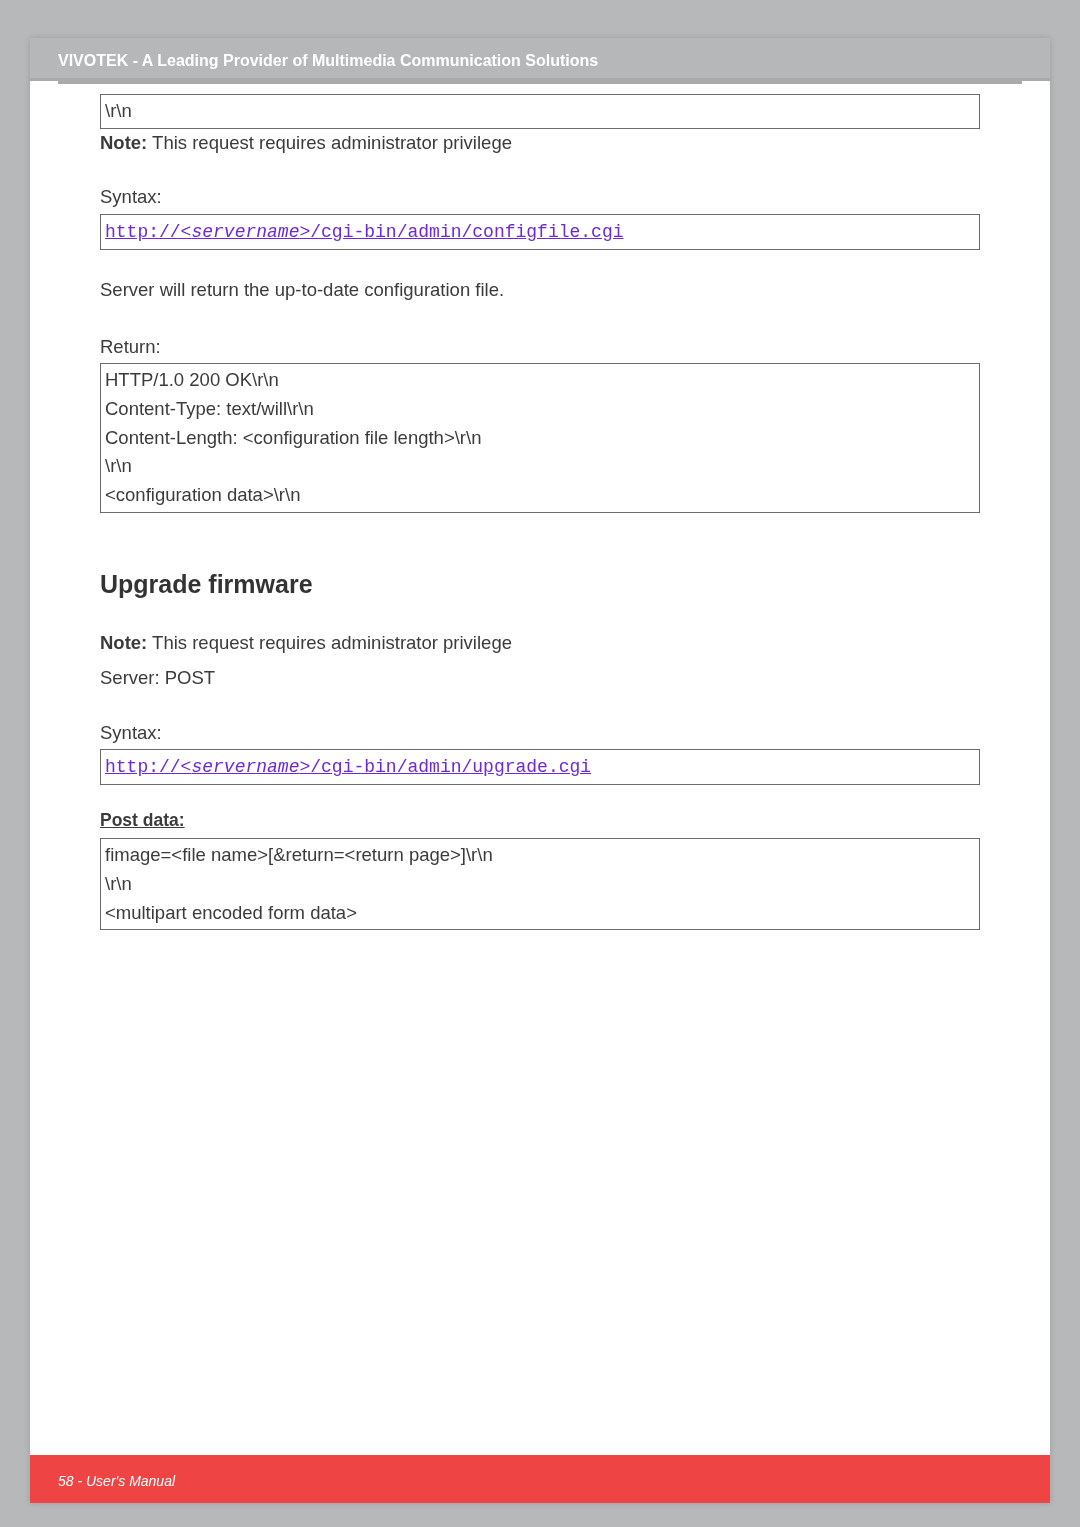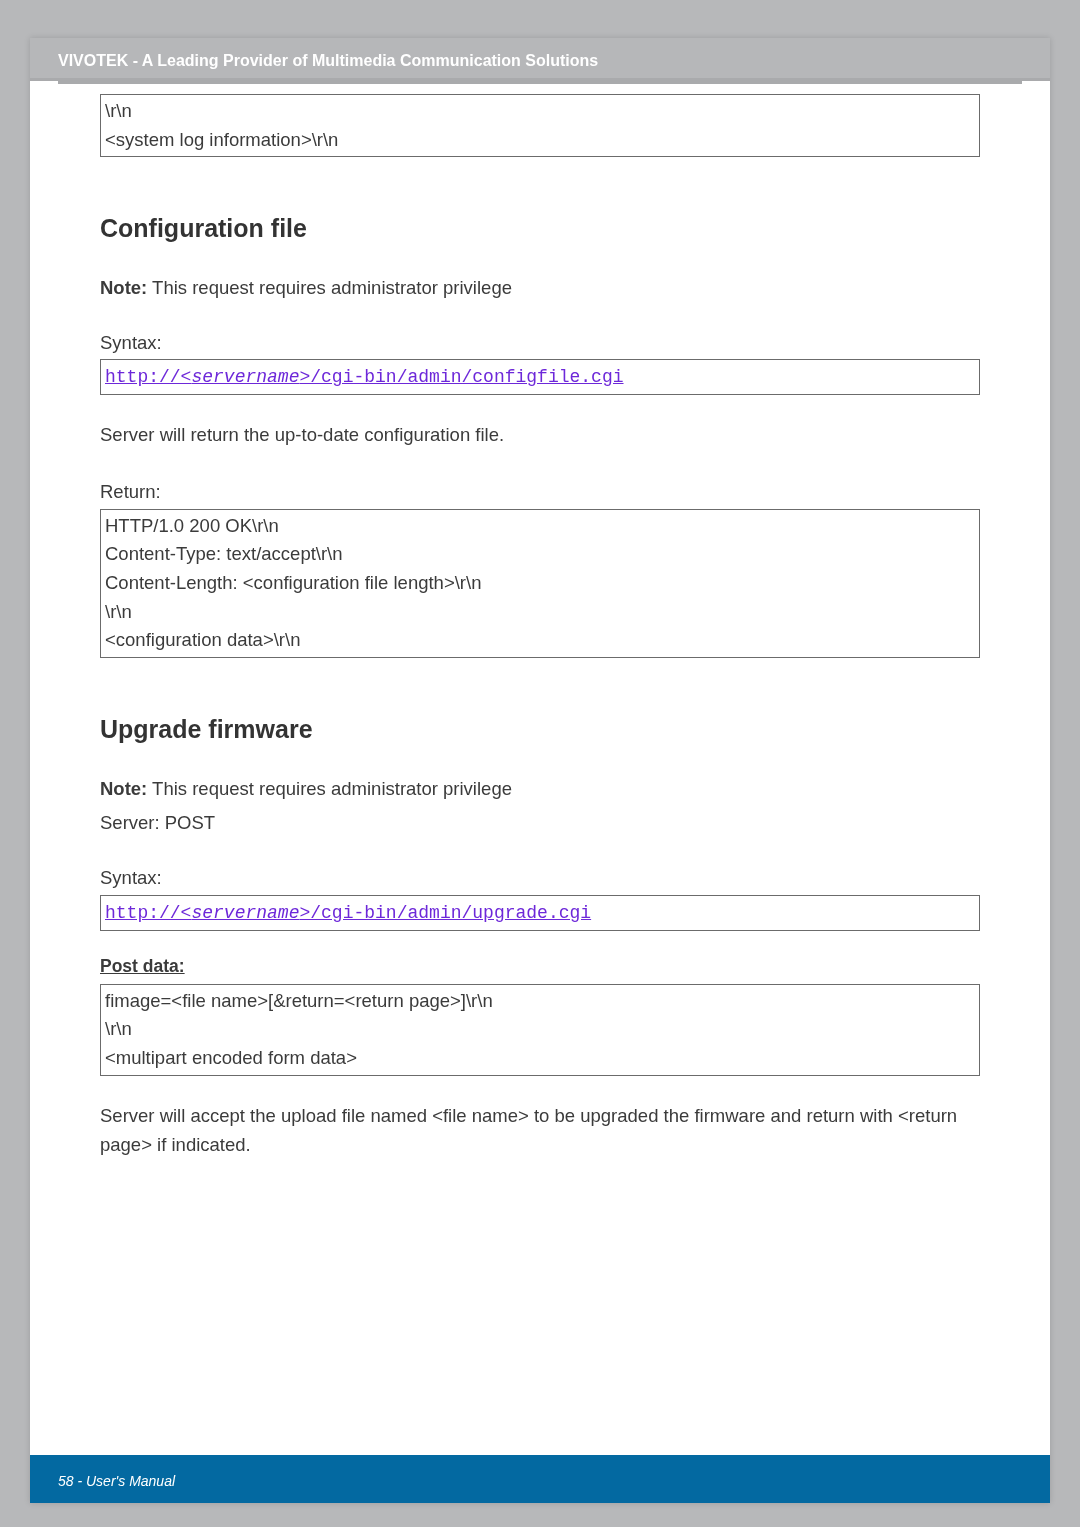--- a/index.html
+++ b/index.html
@@ -47,61 +47,59 @@
   .para { margin-bottom: 6px; }
   .bold { font-weight: bold; }
   .link { color: #6d28d9; text-decoration: underline; font-family: "Courier New", monospace; font-size: 18px; }
   .link .italic { font-style: italic; }
   .syntax { margin-top: 26px; margin-bottom: 2px; }
   .narr { margin-top: 26px; margin-bottom: 28px; }
   .ret  { margin-top: 28px; margin-bottom: 2px; }
   .postdata { font-weight: bold; font-family: Arial, sans-serif; font-size: 17.5px; margin-top: 22px; margin-bottom: 4px; text-decoration: underline; }
   .footer {
     margin-top: auto;
-    background: #0369a1;
+    background: #ef4444;
     padding: 18px 28px 14px 28px;
     color: #ffffff;
     font-style: italic;
     font-size: 14px;
   }
   .spacer60 { height: 60px; }
 </style>
 </head>
 <body>
 
 <div class="page">
   <div class="hdr">
     <span>VIVOTEK - A Leading Provider of Multimedia Communication Solutions</span>
   </div>
   <div class="divider"></div>
 
   <div class="content">
 
     <div class="box">
       <span class="line">\r\n</span>
-      <span class="line">&lt;system log information&gt;\r\n</span>
     </div>
 
-    <h2 class="section">Configuration file</h2>
 
     <div class="para">
       <span class="bold">Note:</span><span> This request requires administrator privilege</span>
     </div>
 
     <div class="syntax">Syntax:</div>
     <div class="box">
       <span class="link"><span>http://&lt;</span><span class="italic">servername</span><span>&gt;/cgi-bin/admin/configfile.cgi</span></span>
     </div>
 
     <div class="narr">Server will return the up-to-date configuration file.</div>
 
     <div class="ret">Return:</div>
     <div class="box">
       <span class="line">HTTP/1.0 200 OK\r\n</span>
-      <span class="line">Content-Type: text/accept\r\n</span>
+      <span class="line">Content-Type: text/will\r\n</span>
       <span class="line">Content-Length: &lt;configuration file length&gt;\r\n</span>
       <span class="line">\r\n</span>
       <span class="line">&lt;configuration data&gt;\r\n</span>
     </div>
 
     <h2 class="section">Upgrade firmware</h2>
 
     <div class="para">
       <span class="bold">Note:</span><span> This request requires administrator privilege</span>
     </div>
@@ -112,21 +110,20 @@
       <span class="link"><span>http://&lt;</span><span class="italic">servername</span><span>&gt;/cgi-bin/admin/upgrade.cgi</span></span>
     </div>
 
     <div class="postdata">Post data:</div>
     <div class="box">
       <span class="line">fimage=&lt;file name&gt;[&amp;return=&lt;return page&gt;]\r\n</span>
       <span class="line">\r\n</span>
       <span class="line">&lt;multipart encoded form data&gt;</span>
     </div>
 
-    <div class="narr">Server will accept the upload file named &lt;file name&gt; to be upgraded the firmware and return with &lt;return page&gt; if indicated.</div>
 
     <div class="spacer60"></div>
   </div>
 
   <div class="footer">
     <span>58 - User's Manual</span>
   </div>
 </div>
 
 </body></html>

